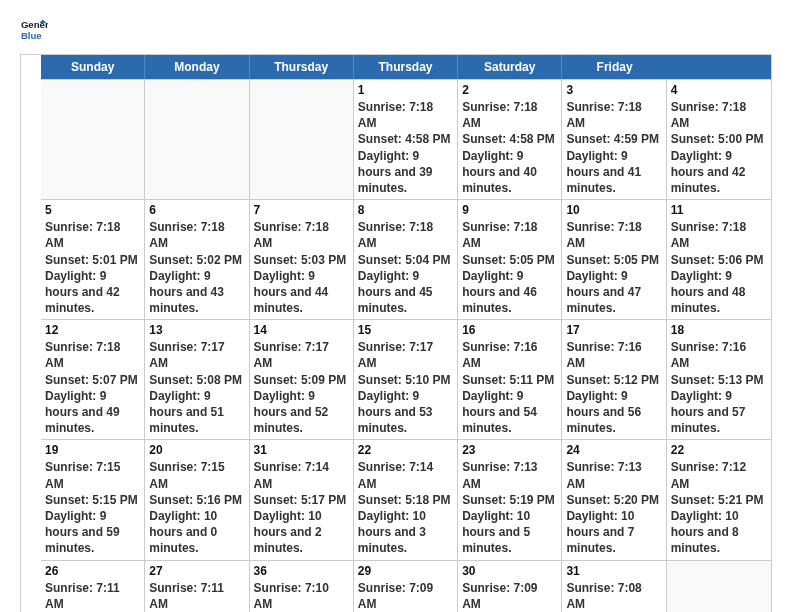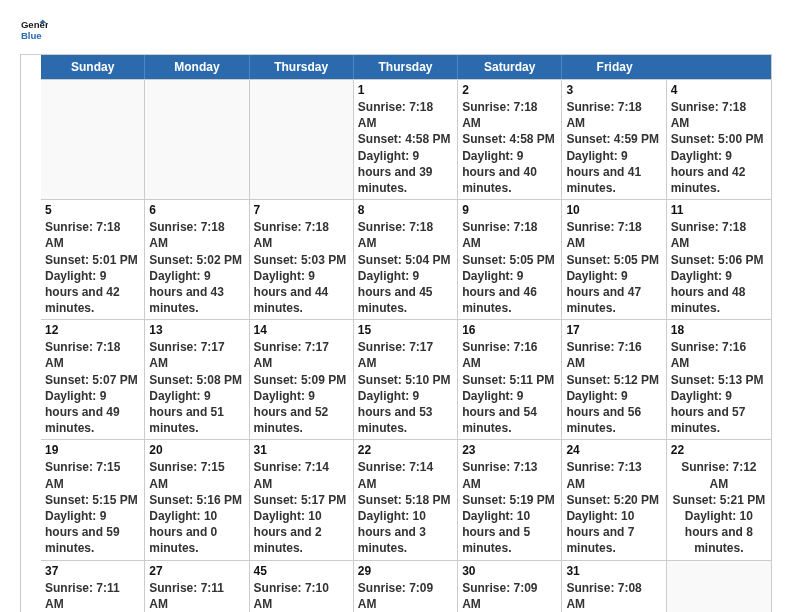--- a/index.html
+++ b/index.html
@@ -285,40 +285,40 @@
 Daylight: 10 hours and 5 minutes.</div>
           </div>
           <div class="cal-cell">
             <div class="day-num">24</div>
             <div class="cell-text" style="white-space: pre-line;">Sunrise: 7:13 AM
 Sunset: 5:20 PM
 Daylight: 10 hours and 7 minutes.</div>
           </div>
           <div class="cal-cell">
             <div class="day-num">22</div>
-            <div class="cell-text" style="white-space: pre-line; text-align: center;">Sunrise: 7:12 AM
+            <div class="cell-text" style="white-space: pre-line;">Sunrise: 7:12 AM
 Sunset: 5:21 PM
 Daylight: 10 hours and 8 minutes.</div>
           </div>
         </div>
         <div class="cal-row">
           <div class="cal-cell">
-            <div class="day-num">37</div>
+            <div class="day-num">26</div>
             <div class="cell-text" style="white-space: pre-line;">Sunrise: 7:11 AM
 Sunset: 5:22 PM
 Daylight: 10 hours and 10 minutes.</div>
           </div>
           <div class="cal-cell">
             <div class="day-num">27</div>
             <div class="cell-text" style="white-space: pre-line;">Sunrise: 7:11 AM
 Sunset: 5:23 PM
 Daylight: 10 hours and 12 minutes.</div>
           </div>
           <div class="cal-cell">
-            <div class="day-num">45</div>
+            <div class="day-num">36</div>
             <div class="cell-text" style="white-space: pre-line;">Sunrise: 7:10 AM
 Sunset: 5:24 PM
 Daylight: 10 hours and 14 minutes.</div>
           </div>
           <div class="cal-cell">
             <div class="day-num">29</div>
             <div class="cell-text" style="white-space: pre-line;">Sunrise: 7:09 AM
 Sunset: 5:25 PM
 Daylight: 10 hours and 15 minutes.</div>
           </div>

